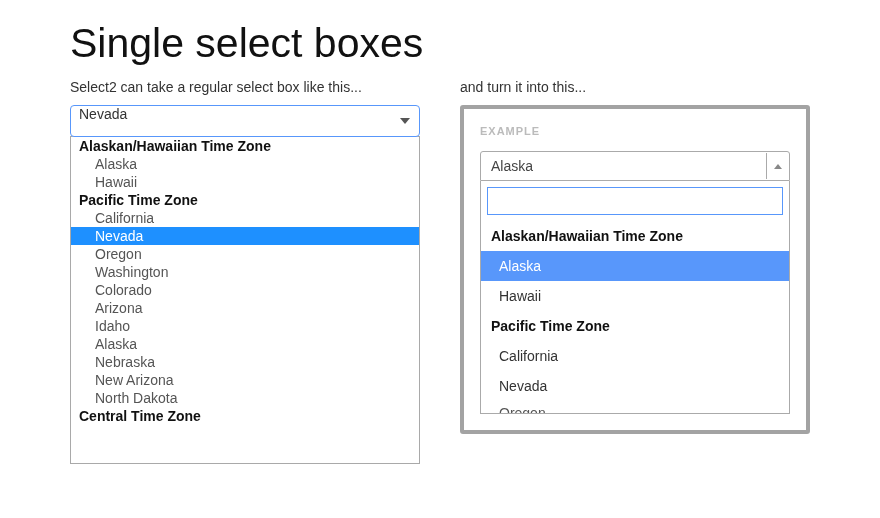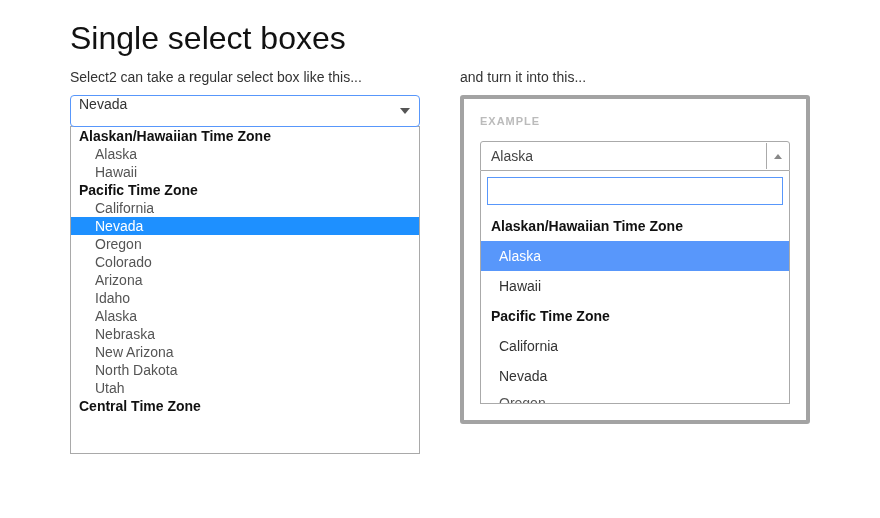--- a/index.html
+++ b/index.html
@@ -5,21 +5,21 @@
   * { box-sizing: border-box; }
   body {
     margin: 0;
     padding: 20px 70px;
     font-family: "Helvetica Neue", Helvetica, Arial, sans-serif;
     color: #333;
     background: #fff;
     font-size: 14px;
   }
   h1 {
-    font-size: 32px;
+    font-size: 41px;
     font-weight: 500;
     margin: 0 0 12px 0;
     color: #111;
   }
   .columns {
     display: flex;
     gap: 40px;
   }
   .col {
     flex: 1;
@@ -189,28 +189,28 @@
       </div>
     </div>
     <div class="native-listbox" id="native-listbox">
         <div class="optgroup-label">Alaskan/Hawaiian Time Zone</div>
         <div class="opt">Alaska</div>
         <div class="opt">Hawaii</div>
         <div class="optgroup-label">Pacific Time Zone</div>
         <div class="opt">California</div>
         <div class="opt selected">Nevada</div>
         <div class="opt">Oregon</div>
+        <div class="opt">Washington</div>
         <div class="opt">Colorado</div>
         <div class="opt">Arizona</div>
         <div class="opt">Idaho</div>
         <div class="opt">Alaska</div>
         <div class="opt">Nebraska</div>
         <div class="opt">New Arizona</div>
         <div class="opt">North Dakota</div>
-        <div class="opt">Utah</div>
         <div class="optgroup-label">Central Time Zone</div>
       </div>
   </div>
 
   <div class="col">
     <div class="intro">and turn it into this...</div>
     <div class="example-panel">
       <div class="example-label">EXAMPLE</div>
       <div class="s2-container">
         <div class="s2-selection">

